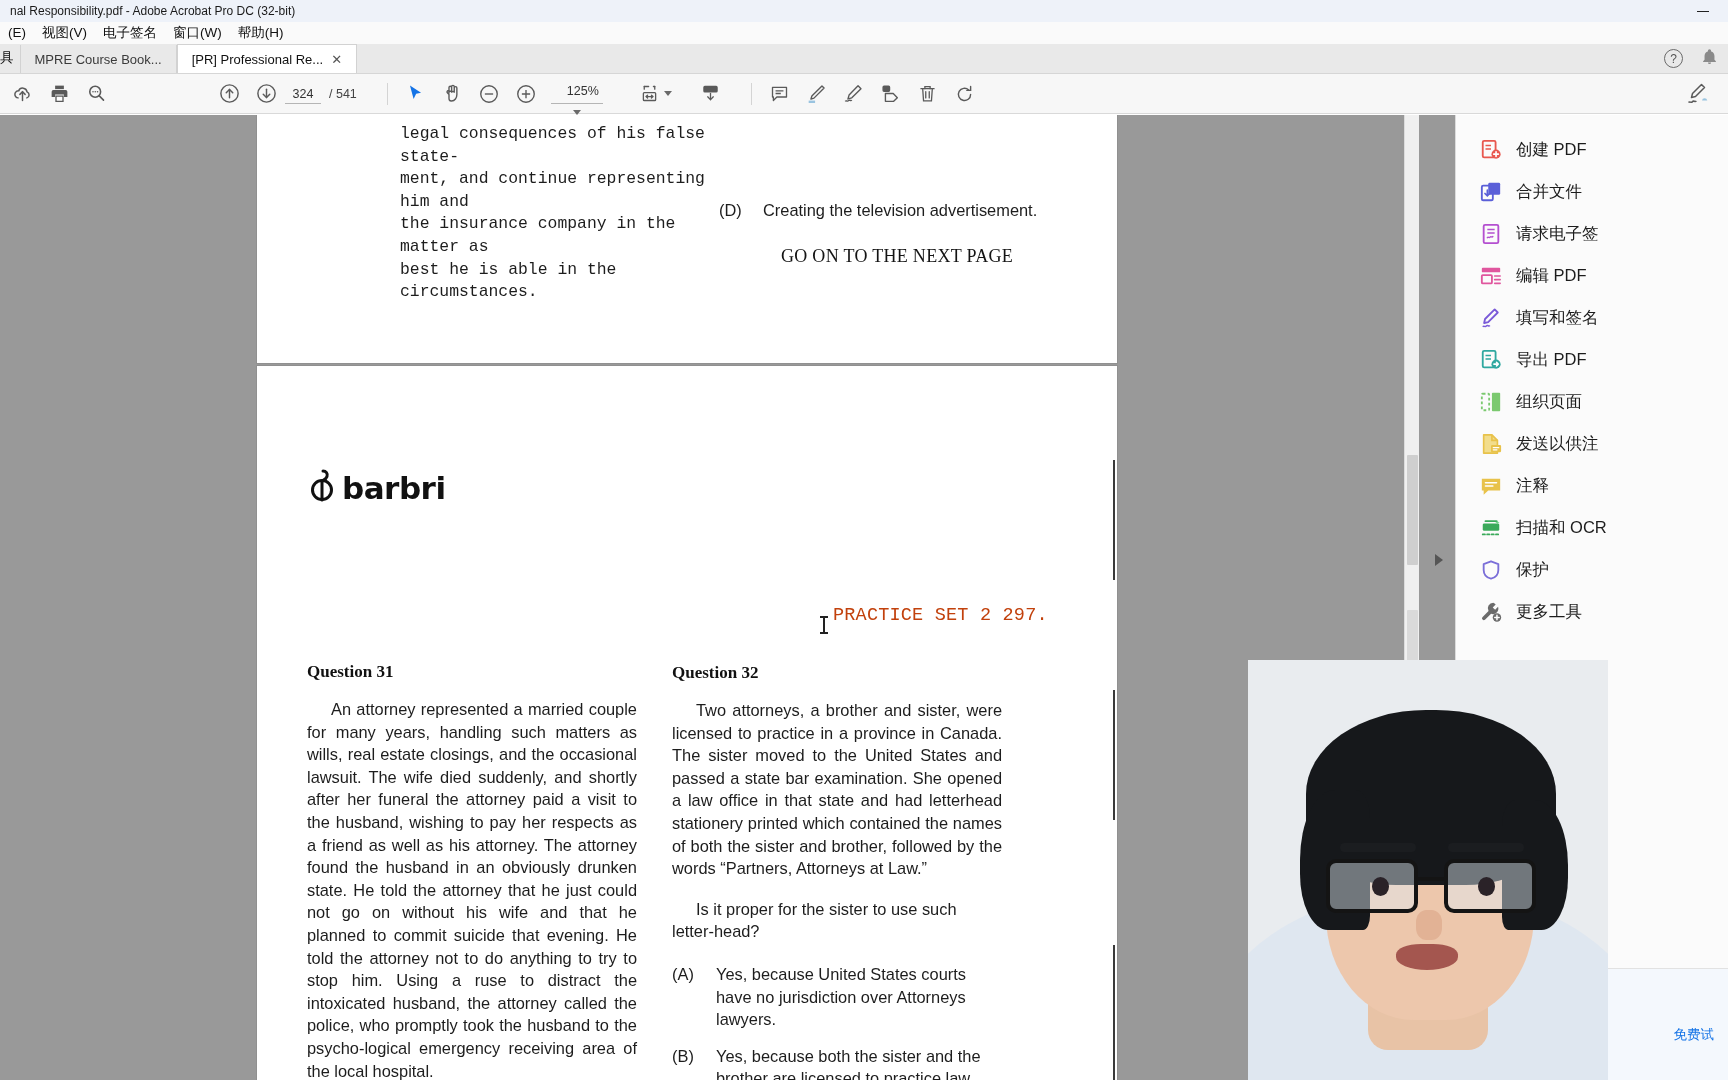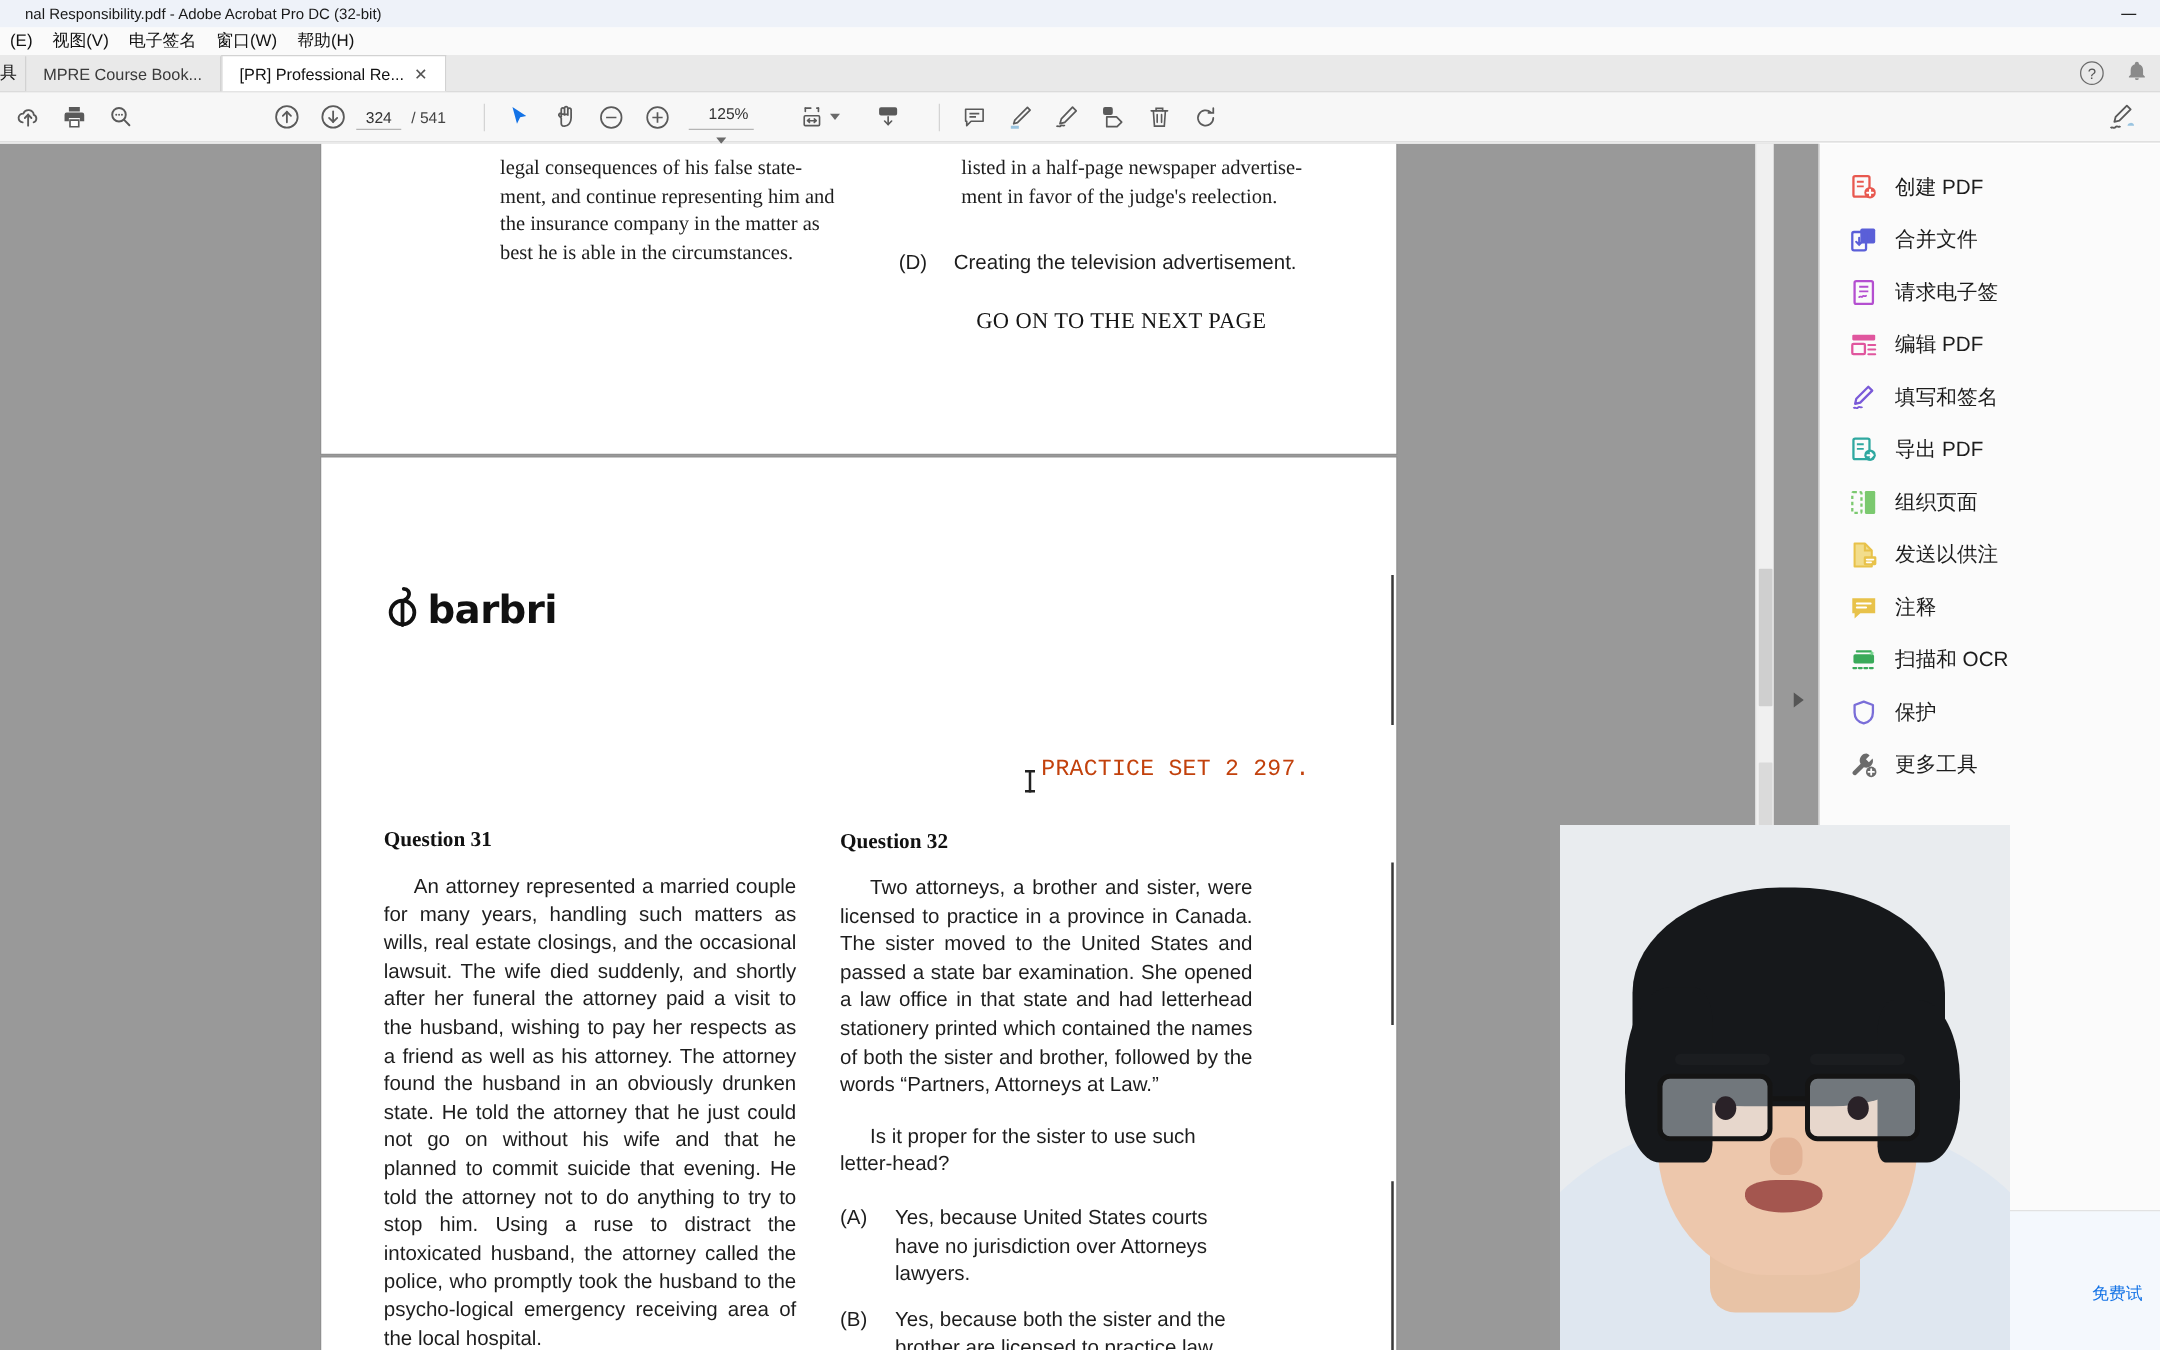--- a/index.html
+++ b/index.html
@@ -11,21 +11,21 @@
   }
   #app { position: relative; width: 1728px; height: 1080px; }
 
   
   .titlebar {
     position: absolute; left: 0; top: 0; width: 1728px; height: 22px;
     background: #eef2f9;
     display: flex; align-items: center;
   }
   .titlebar-text {
-    font-size: 12px; color: #1a1a1a; padding-left: 20px;
+    font-size: 12px; color: #1a1a1a; padding-left: 10px;
     white-space: nowrap;
   }
   .win-ctrls {
     position: absolute; right: 8px; top: 0; height: 22px;
     display: flex; align-items: center; gap: 0px;
   }
   .win-btn {
     width: 34px; height: 22px; display: flex; align-items: center; justify-content: center;
     color: #333; font-size: 12px;
   }
@@ -421,27 +421,25 @@
             <path d="M2.5 20.5c1.3-1.7 2.6 1 3.9-.8s2.6 1 3.9-.8"></path>
             <path d="M16 18.5a2.6 2.6 0 0 1 2.5-2.2 2.8 2.8 0 0 1 2.8 2.2z" fill="#9ac4e0" stroke="none"></path>
           </svg>
       </div>
     </div>
   </div>
 
   <div class="viewport">
 
     <div class="pdf-page page-top">
-      <div class="col serif-body" style="left: 143px; top: 128px; width: 310px; white-space: pre-line;">legal consequences of his false state-
+      <div class="col serif-body" style="left: 143px; top: 128px; width: 310px; white-space: pre-line; font-family: Liberation Mono, monospace;">legal consequences of his false state-
 ment, and continue representing him and
 the insurance company in the matter as
 best he is able in the circumstances.</div>
 
-      <div class="col serif-body" style="left:512px; top:128px; width:320px; white-space:pre-line;">listed in a half-page newspaper advertise-
-ment in favor of the judge's reelection.</div>
 
       <div class="optrow serif-body" style="position:absolute; left:462px; top:190px; width:380px;">
         <span class="optlbl">(D)</span>
         <span>Creating the television advertisement.</span>
       </div>
 
       <div class="center-note" style="position:absolute; left:440px; top:251px; width:400px;">GO ON TO THE NEXT PAGE</div>
     </div>
 
     <div class="pdf-page page-bottom">

